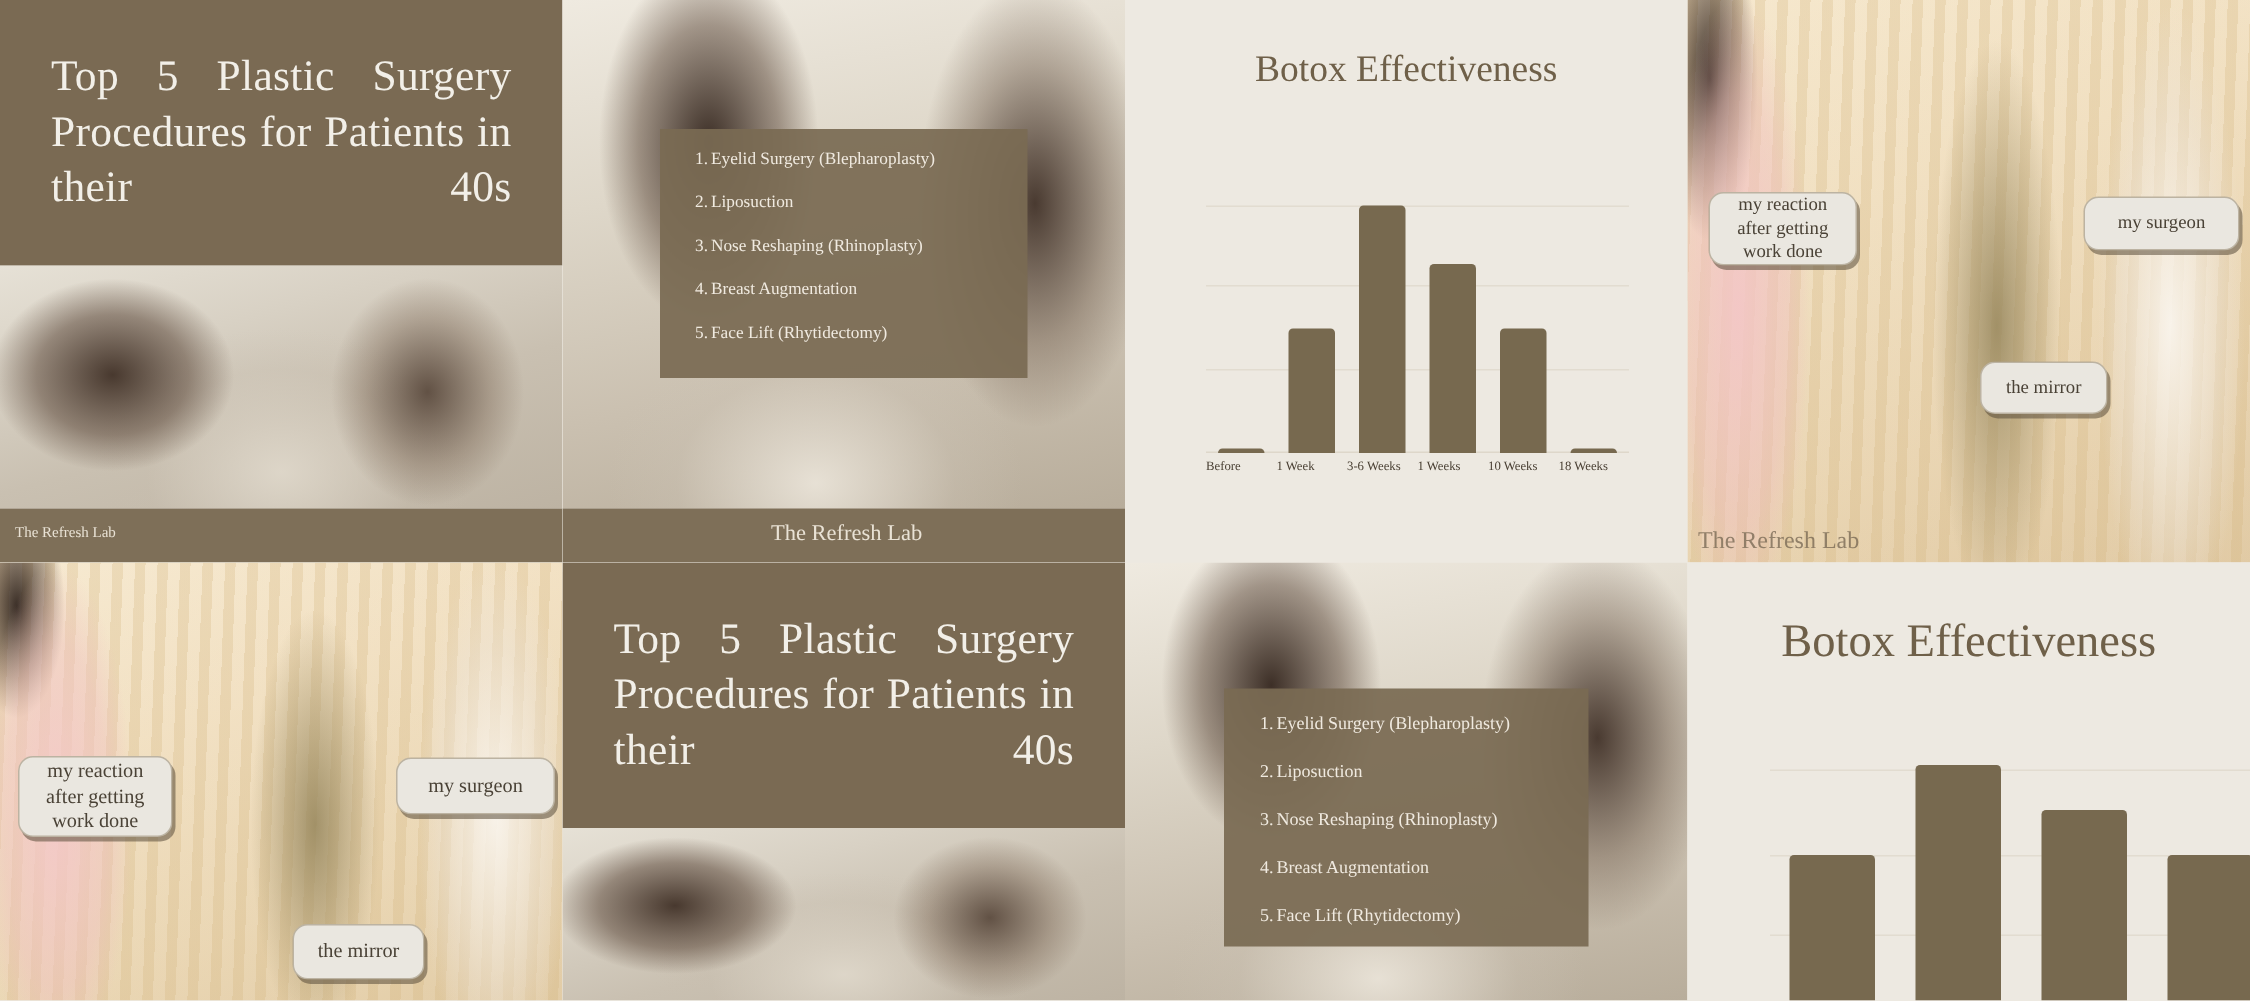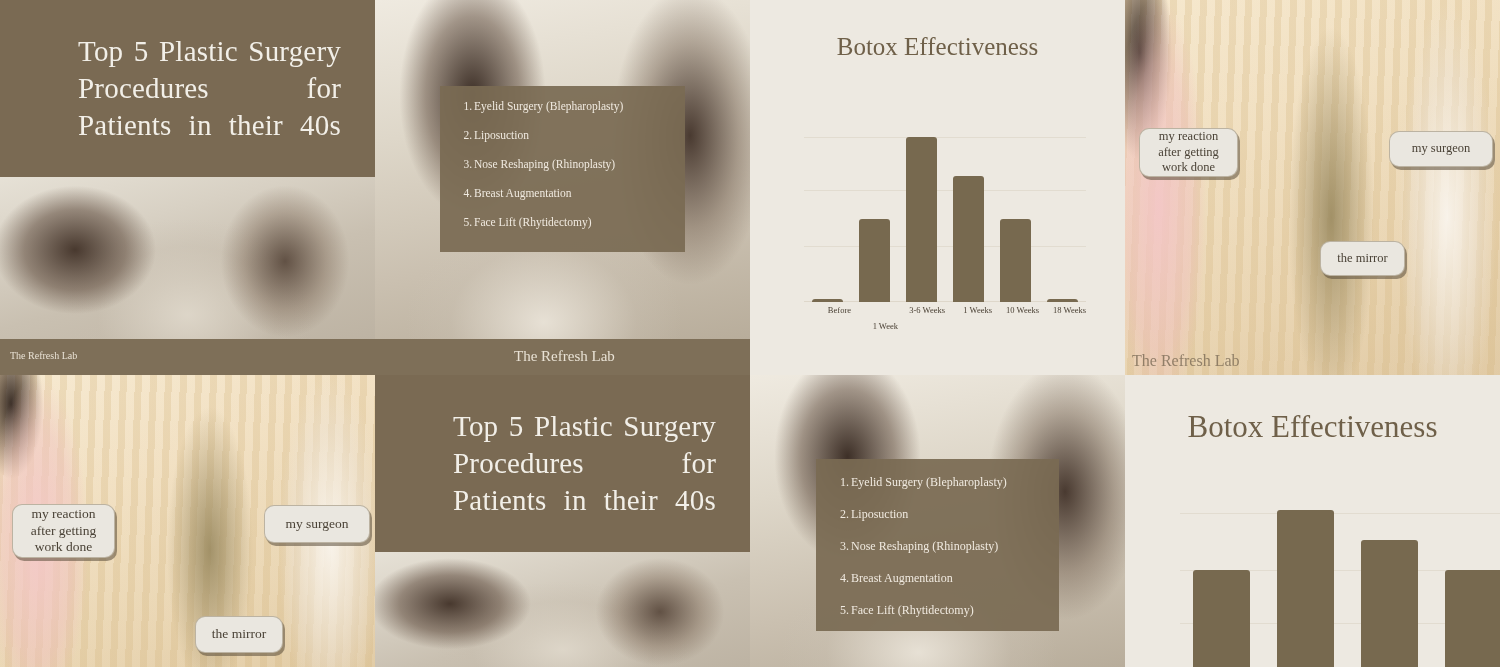--- a/index.html
+++ b/index.html
@@ -20,21 +20,20 @@
     display:flex; align-items:center;
   }
   .title-text {
     color:#F2EFE8;
     font-family:"Liberation Serif", serif;
     font-weight:400;
     line-height:1.28;
     text-align:justify;
     text-align-last:justify;
     letter-spacing:.2px;
-    margin-left:44px;
   }
 
   
   .photo { position:absolute; inset:0; background-size:cover; background-position:center; }
 
   .photo-mirror {
     background:
       radial-gradient(ellipse 30% 55% at 20% 45%, rgba(60,44,34,.92) 0%, rgba(90,70,56,.55) 45%, rgba(0,0,0,0) 72%),
       radial-gradient(ellipse 22% 60% at 76% 52%, rgba(72,54,42,.80) 0%, rgba(110,88,70,.35) 50%, rgba(0,0,0,0) 78%),
       radial-gradient(ellipse 40% 70% at 50% 85%, rgba(225,218,205,.85) 0%, rgba(200,190,175,.25) 60%, rgba(0,0,0,0) 85%),
@@ -96,21 +95,21 @@
   .bars { position:absolute; inset:0; display:flex; align-items:flex-end; }
   .bar-slot { flex:1; display:flex; flex-direction:column; align-items:center; justify-content:flex-end; height:100%; }
   .bar {
     width:68%;
     background:#77694F;
     border-radius:3px 3px 0 0;
     min-height:3px;
   }
   .xlabels { position:absolute; left:0; right:0; display:flex; }
   .xlabel {
-    flex:1; text-align:right;
+    flex:1; text-align:left;
     font-family:"Liberation Serif", serif;
     color:#4A4034;
     white-space:nowrap;
   }
 
   
   .bubble {
     position:absolute;
     background:#EAE7E0;
     color:#4A4236;
@@ -218,21 +217,21 @@
             <div class="bar" style="height:49%;"></div>
           </div>
         <div class="bar-slot">
             <div class="bar" style="height:1.6%;"></div>
           </div>
       </div>
     </div>
 
     <div class="xlabels" style="left:54px;top:305px;width:282px;">
       <div class="xlabel" style="font-size:8.5px;">Before</div>
-      <div class="xlabel" style="font-size:8.5px;margin-top:16px;">1 Week</div>
+      <div class="xlabel" style="font-size:8.5px;">1 Week</div>
       <div class="xlabel" style="font-size:8.5px;">3-6 Weeks</div>
       <div class="xlabel" style="font-size:8.5px;">1 Weeks</div>
       <div class="xlabel" style="font-size:8.5px;">10 Weeks</div>
       <div class="xlabel" style="font-size:8.5px;">18 Weeks</div>
     </div>
   </div>
 
   <div class="panel" style="left:1125px;top:0;width:375px;height:375px;">
     <div class="photo photo-closet"></div>
 

